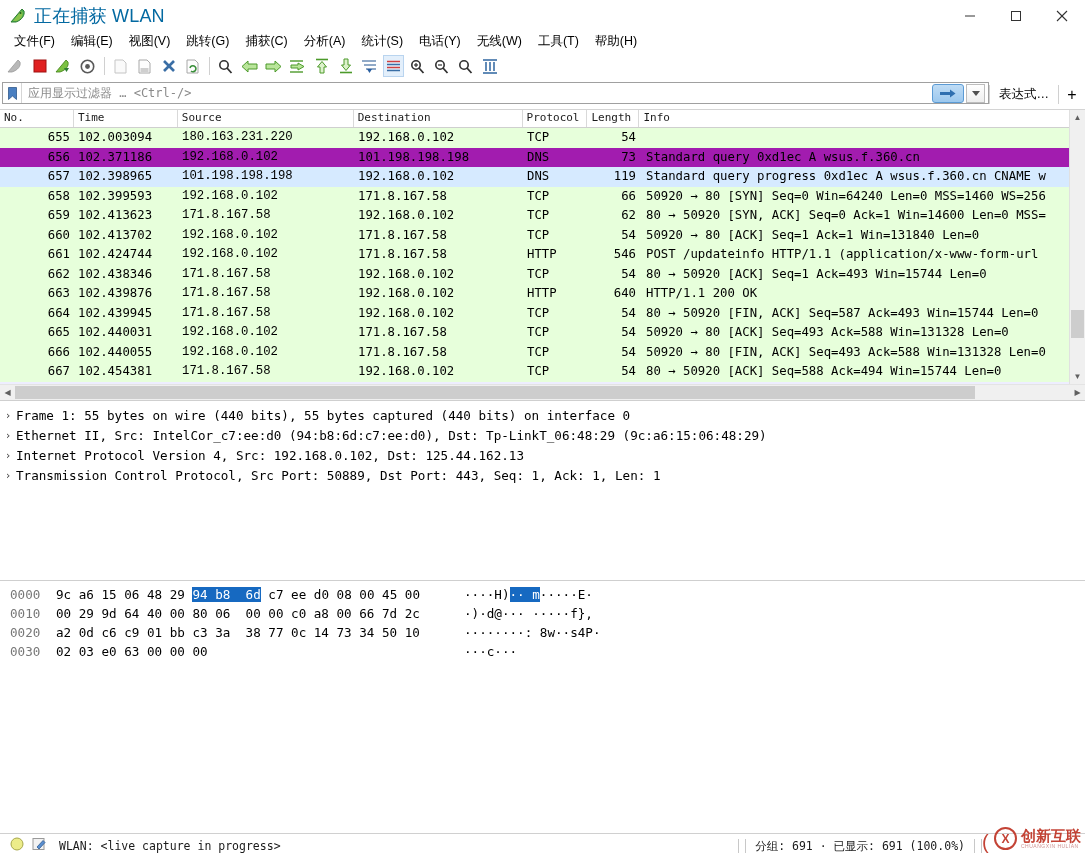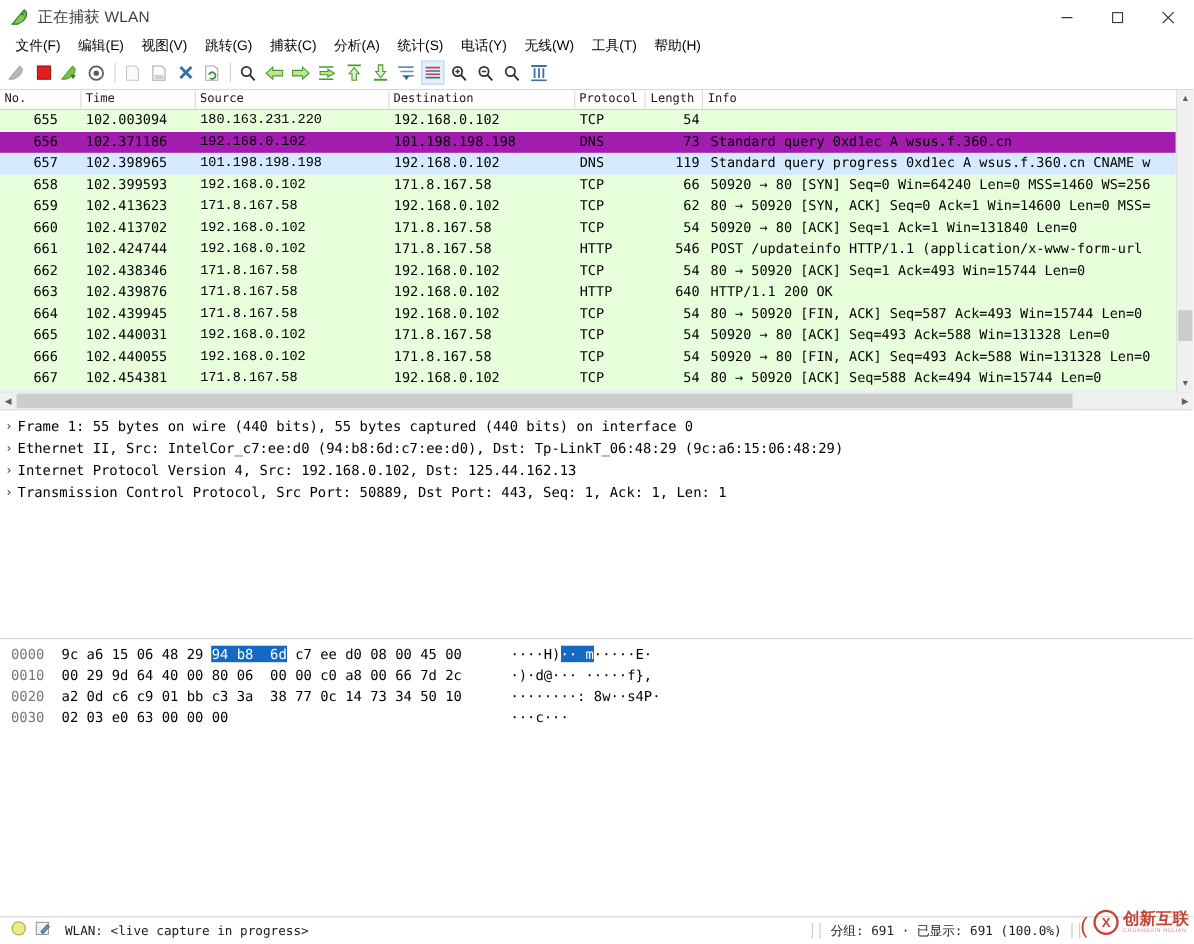--- a/index.html
+++ b/index.html
@@ -26,22 +26,22 @@
     flex: 0 0 auto;
   }
   .title-icon {
     width: 16px; height: 16px;
     margin-left: 10px; margin-right: 8px;
     position: relative;
     flex: 0 0 auto;
   }
   .title-icon svg { display:block; }
   .title-text {
-    font-size: 14px;
-    color: #404040;
+    font-size: 18px;
+    color: #0369a1;
     letter-spacing: 0.2px;
     flex: 1 1 auto;
   }
   .winbtns { display:flex; height: 31px; flex: 0 0 auto; }
   .winbtn {
     width: 46px; height: 31px;
     display: flex; align-items: center; justify-content: center;
     font-size: 13px; color: #2b2b2b;
   }
 
@@ -194,21 +194,21 @@
   .prow {
     display: flex;
     height: 19.5px;
     font-family: "DejaVu Sans Mono", monospace;
     font-size: 12.3px;
     color: #000000;
     line-height: 19.5px;
     white-space: nowrap;
   }
   .prow .c { box-sizing:border-box; overflow:hidden; padding-right:4px; }
-  .c-no   { text-align: center; padding-left: 13px; }
+  .c-no   { text-align: right; padding-left: 13px; }
   .c-time { text-align: left; padding-left: 4px;}
   .c-src  { padding-left: 4px; font-family: Liberation Mono, monospace; }
   .c-dst  { padding-left: 4px; }
   .c-proto{ padding-left: 4px; }
   .c-len  { text-align: right; }
   .c-info { padding-left: 6px; }
 
   .plist-vscroll {
     width: 15px;
     flex: 0 0 auto;
@@ -538,20 +538,44 @@
       <svg width="16" height="15" viewBox="0 0 16 15">
           <line x1="1" y1="1" x2="15" y2="1" stroke="#3a6ea5" stroke-width="1.6"></line>
           <line x1="4" y1="3" x2="4" y2="12" stroke="#3a6ea5" stroke-width="1.6"></line>
           <line x1="8" y1="3" x2="8" y2="12" stroke="#3a6ea5" stroke-width="1.6"></line>
           <line x1="12" y1="3" x2="12" y2="12" stroke="#3a6ea5" stroke-width="1.6"></line>
           <line x1="1" y1="14" x2="15" y2="14" stroke="#3a6ea5" stroke-width="1.6"></line>
         </svg>
     </div>
   </div>
 
+  <div class="filterbar">
+    <div class="filter-input-wrap">
+      <div class="filter-bookmark">
+        <svg width="9" height="13" viewBox="0 0 9 13">
+            <path d="M0.5 0.5 h8 v12 l-4 -3.5 l-4 3.5 z" fill="#4a7fc1" stroke="#31598c" stroke-width="0.8"></path>
+          </svg>
+      </div>
+      <div class="filter-text">应用显示过滤器 … &lt;Ctrl-/&gt;</div>
+      <div class="filter-go">
+        <svg width="16" height="9" viewBox="0 0 16 9">
+            <path d="M0 3 H10 V0.5 L15.5 4.5 L10 8.5 V6 H0 Z" fill="#2f6fb0"></path>
+          </svg>
+      </div>
+      <div class="filter-dd">
+        <svg width="8" height="5" viewBox="0 0 8 5">
+            <path d="M0 0 L8 0 L4 5 Z" fill="#505050"></path>
+          </svg>
+      </div>
+    </div>
+    <div class="filter-vsep"></div>
+    <div class="filter-expr">表达式…</div>
+    <div class="filter-vsep"></div>
+    <div class="filter-plus">+</div>
+  </div>
 
   <div class="packet-list">
     <div class="plist-body-wrap">
       <div class="plist-col">
         <div class="plist-header" id="plist-header">
             <div class="hc" style="width: 74px;">No.</div>
             <div class="hc" style="width: 104px;">Time</div>
             <div class="hc" style="width: 176px;">Source</div>
             <div class="hc" style="width: 169px;">Destination</div>
             <div class="hc" style="width: 65px;">Protocol</div>

